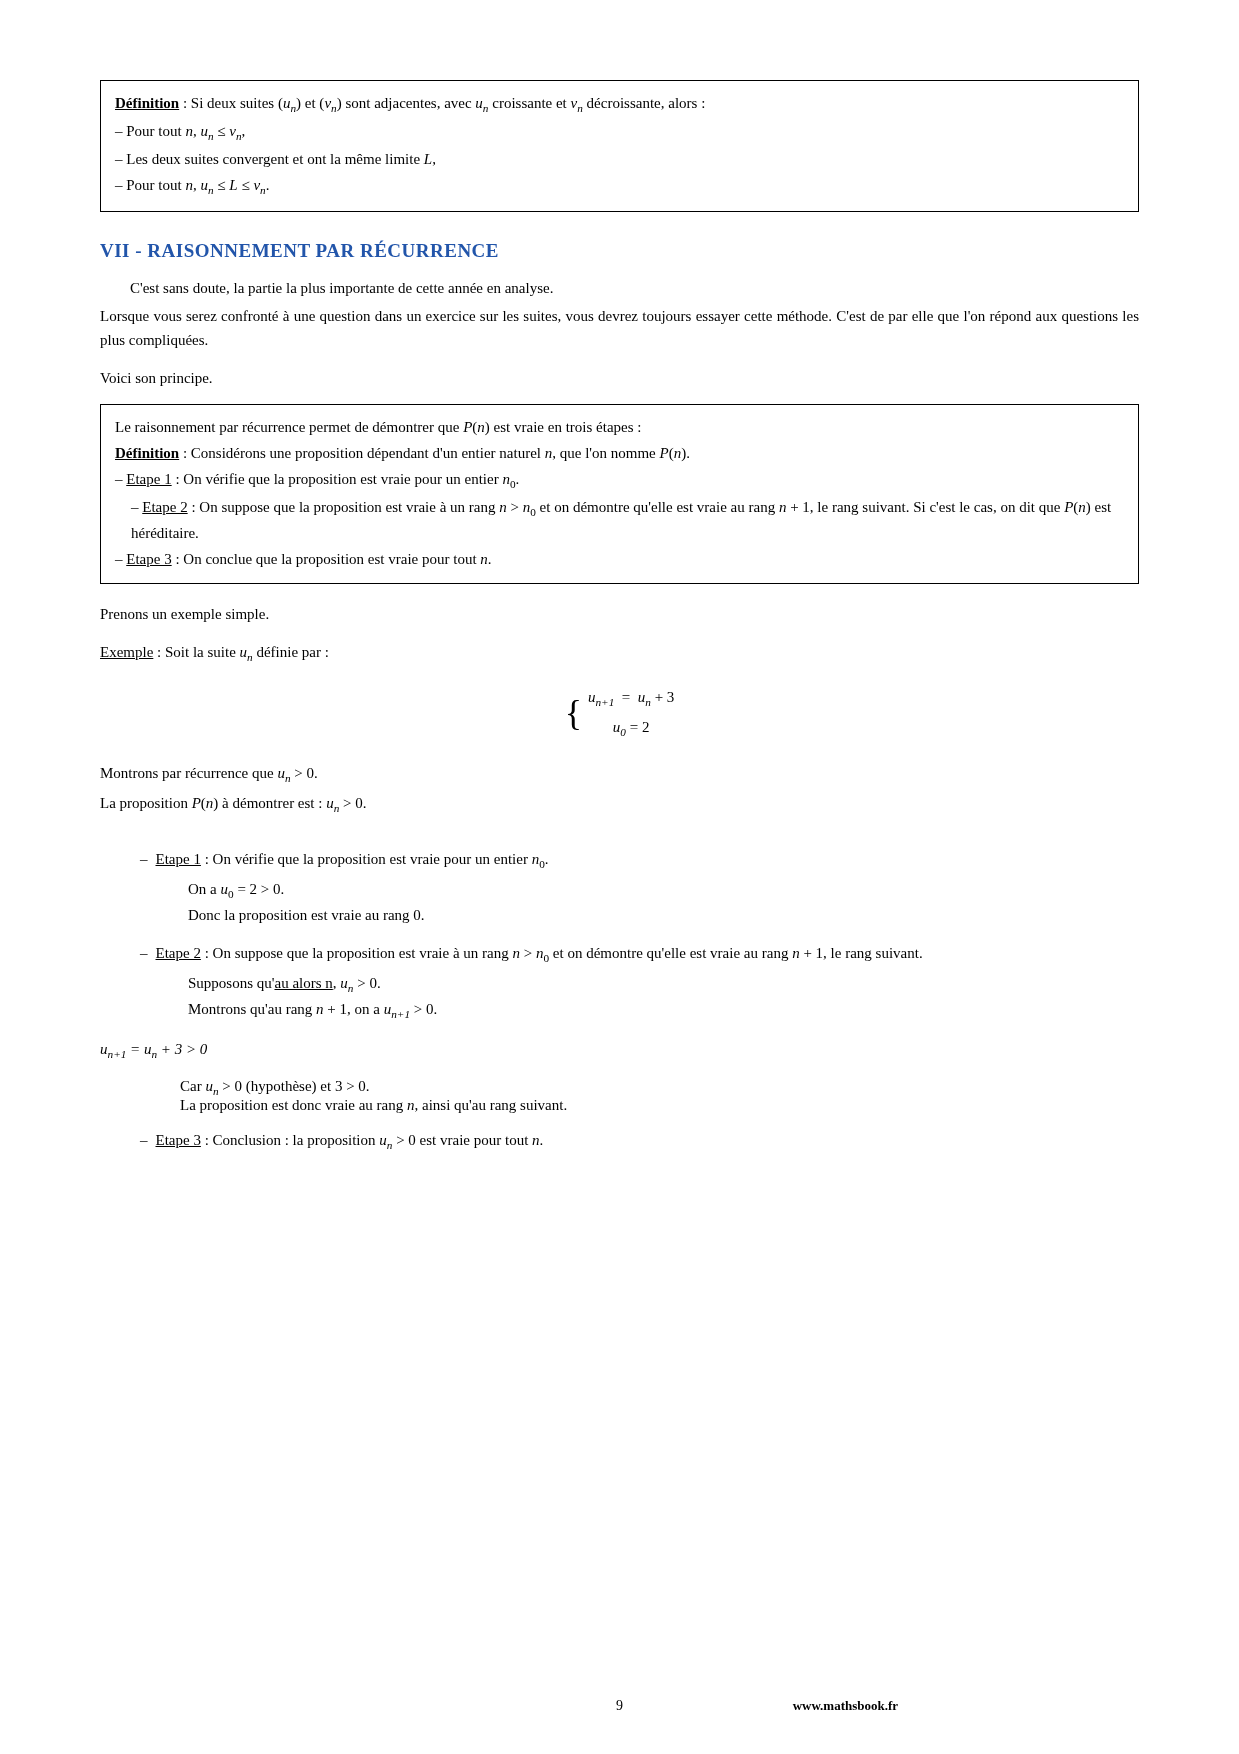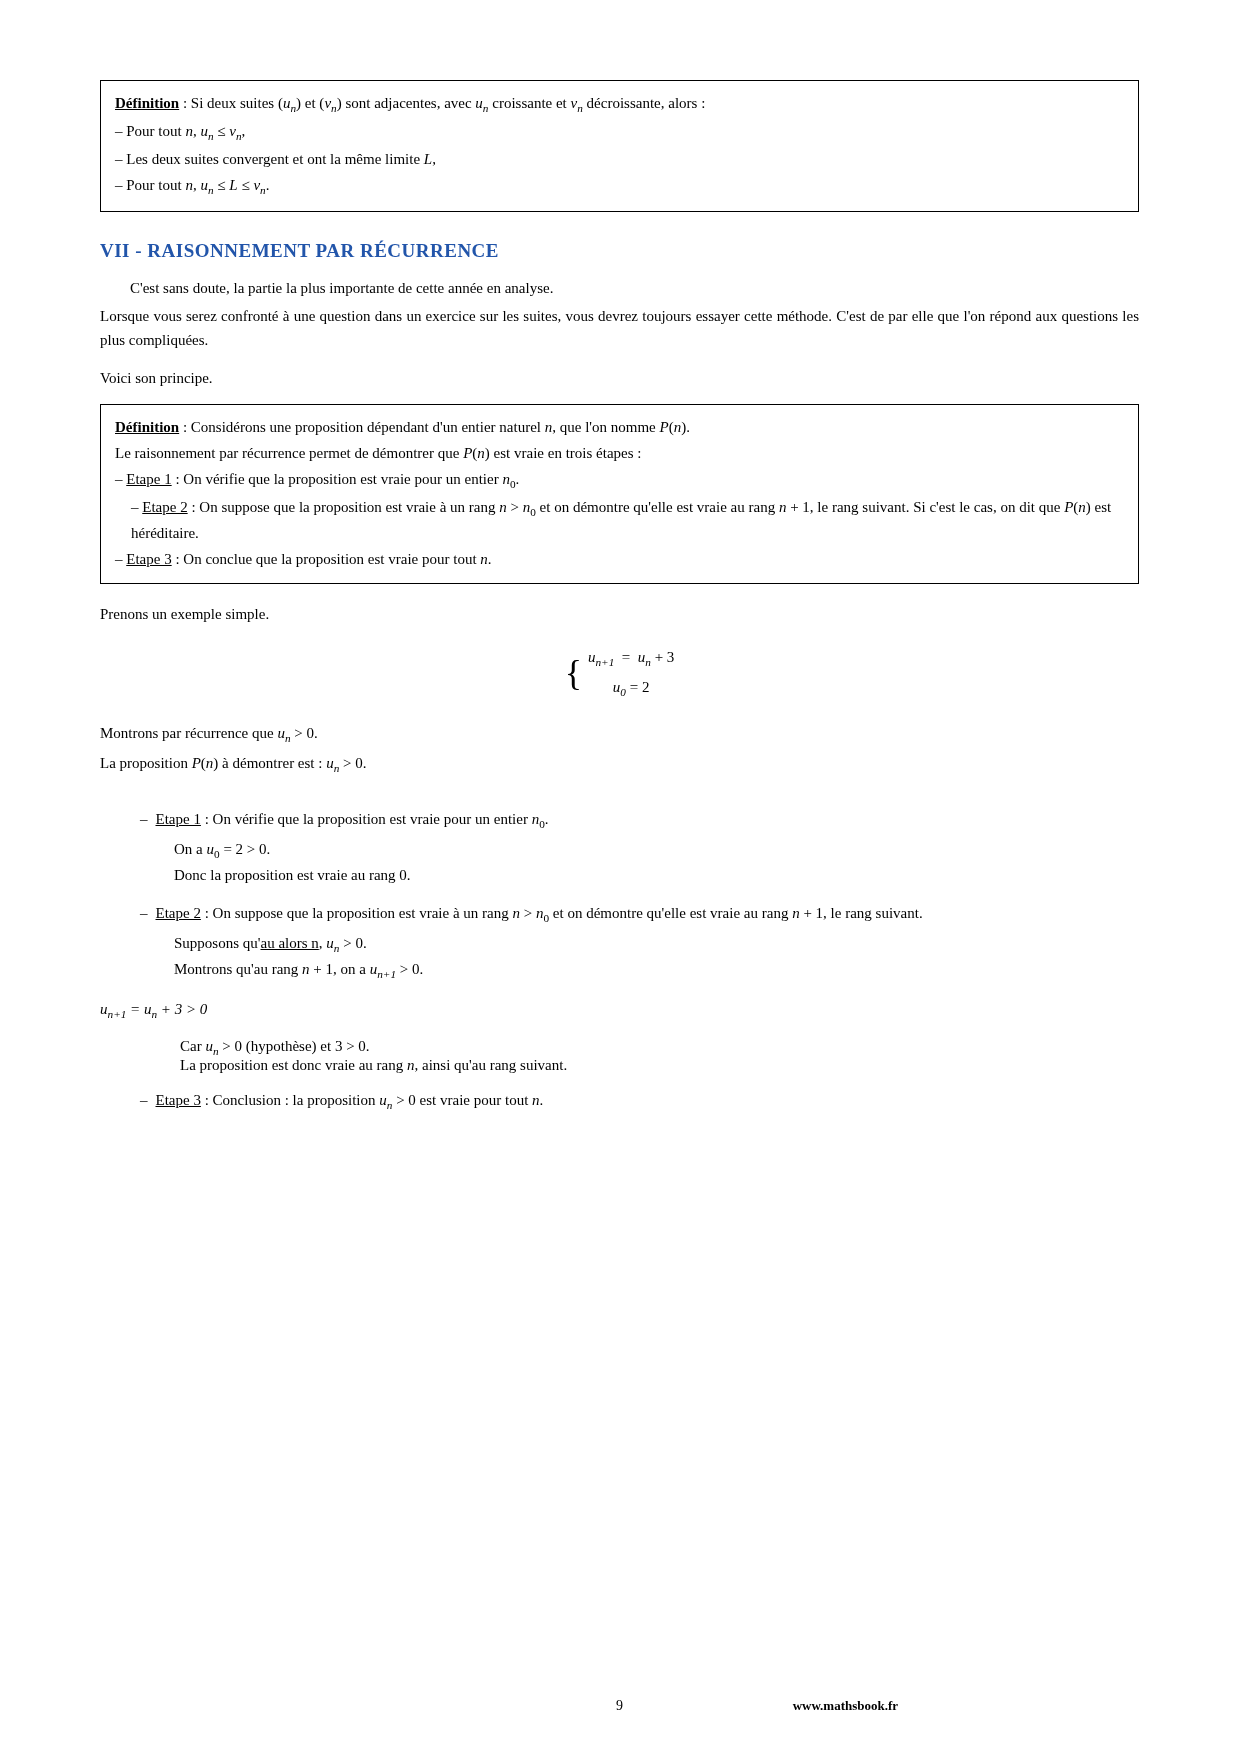--- a/index.html
+++ b/index.html
@@ -129,21 +129,21 @@
     .step-block-dash {
       flex-shrink: 0;
     }
 
     .step-content {
       flex: 1;
       text-align: justify;
     }
 
     .sub-content {
-      margin-left: 34px;
+      margin-left: 48px;
       margin-top: 4px;
       margin-bottom: 8px;
       line-height: 1.6;
     }
 
     .page-footer {
       position: absolute;
       bottom: 40px;
       left: 0;
       right: 0;
@@ -187,31 +187,34 @@
   </div>
 
 
   <h2 class="section-title">VII - Raisonnement par récurrence</h2>
 
   <p class="indent-paragraph">C'est sans doute, la partie la plus importante de cette année en analyse.</p>
   <p class="paragraph no-indent">Lorsque vous serez confronté à une question dans un exercice sur les suites, vous devrez toujours essayer cette méthode. C'est de par elle que l'on répond aux questions les plus compliquées.</p>
   <p class="paragraph no-indent">Voici son principe.</p>
 
   <div class="definition-box">
+    <p>Le raisonnement par récurrence permet de démontrer que <span class="math">P</span>(<span class="math">n</span>) est vraie en trois étapes :</p>
     <p>
       <span class="bold-underline">Définition</span><span> : Considérons une proposition dépendant d'un entier naturel <span class="math">n</span>, que l'on nomme <span class="math">P</span>(<span class="math">n</span>).</span>
     </p>
-    <p>Le raisonnement par récurrence permet de démontrer que <span class="math">P</span>(<span class="math">n</span>) est vraie en trois étapes :</p>
     <p>– <span class="underline">Etape 1</span> : On vérifie que la proposition est vraie pour un entier <span class="math">n</span><sub>0</sub>.</p>
     <p style="padding-left: 16px;">– <span class="underline">Etape 2</span> : On suppose que la proposition est vraie à un rang <span class="math">n</span> &gt; <span class="math">n</span><sub>0</sub> et on démontre qu'elle est vraie au rang <span class="math">n</span> + 1, le rang suivant. Si c'est le cas, on dit que <span class="math">P</span>(<span class="math">n</span>) est héréditaire.</p>
     <p>– <span class="underline">Etape 3</span> : On conclue que la proposition est vraie pour tout <span class="math">n</span>.</p>
   </div>
 
   <p class="paragraph" style="margin-top: 16px;">Prenons un exemple simple.</p>
 
+  <p class="paragraph">
+    <span class="example-label">Exemple</span><span> : Soit la suite <span class="math">u<sub>n</sub></span> définie par :</span>
+  </p>
 
   <div class="math-display">
     <span class="brace-system">
       <span class="brace-left">{</span>
       <div class="brace-lines">
         <div class="brace-line">
           <span class="math">u<sub>n+1</sub></span>&nbsp;&nbsp;=&nbsp;&nbsp;<span class="math">u<sub>n</sub></span> + 3
         </div>
         <div class="brace-line">
           <span class="math">u<sub>0</sub></span> = 2

